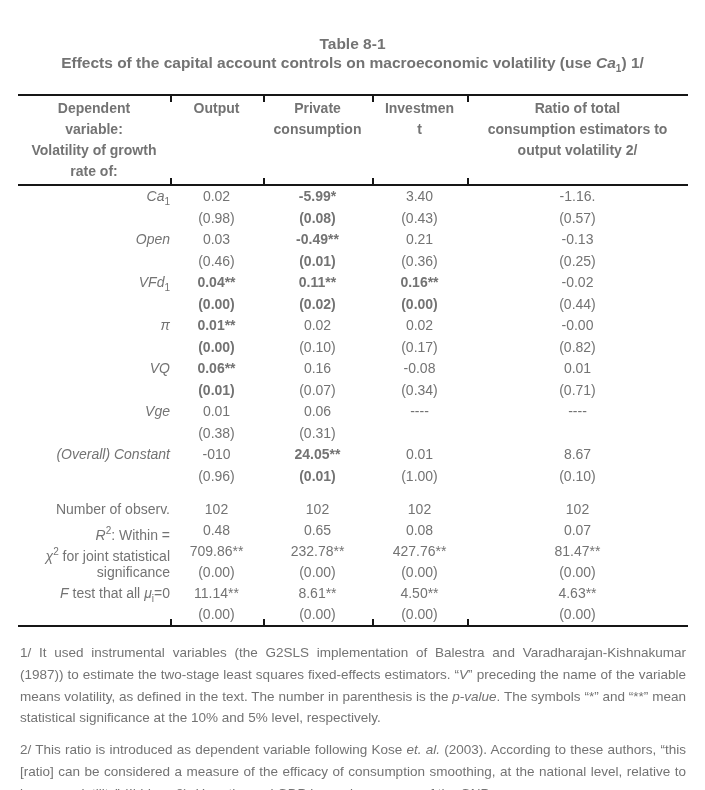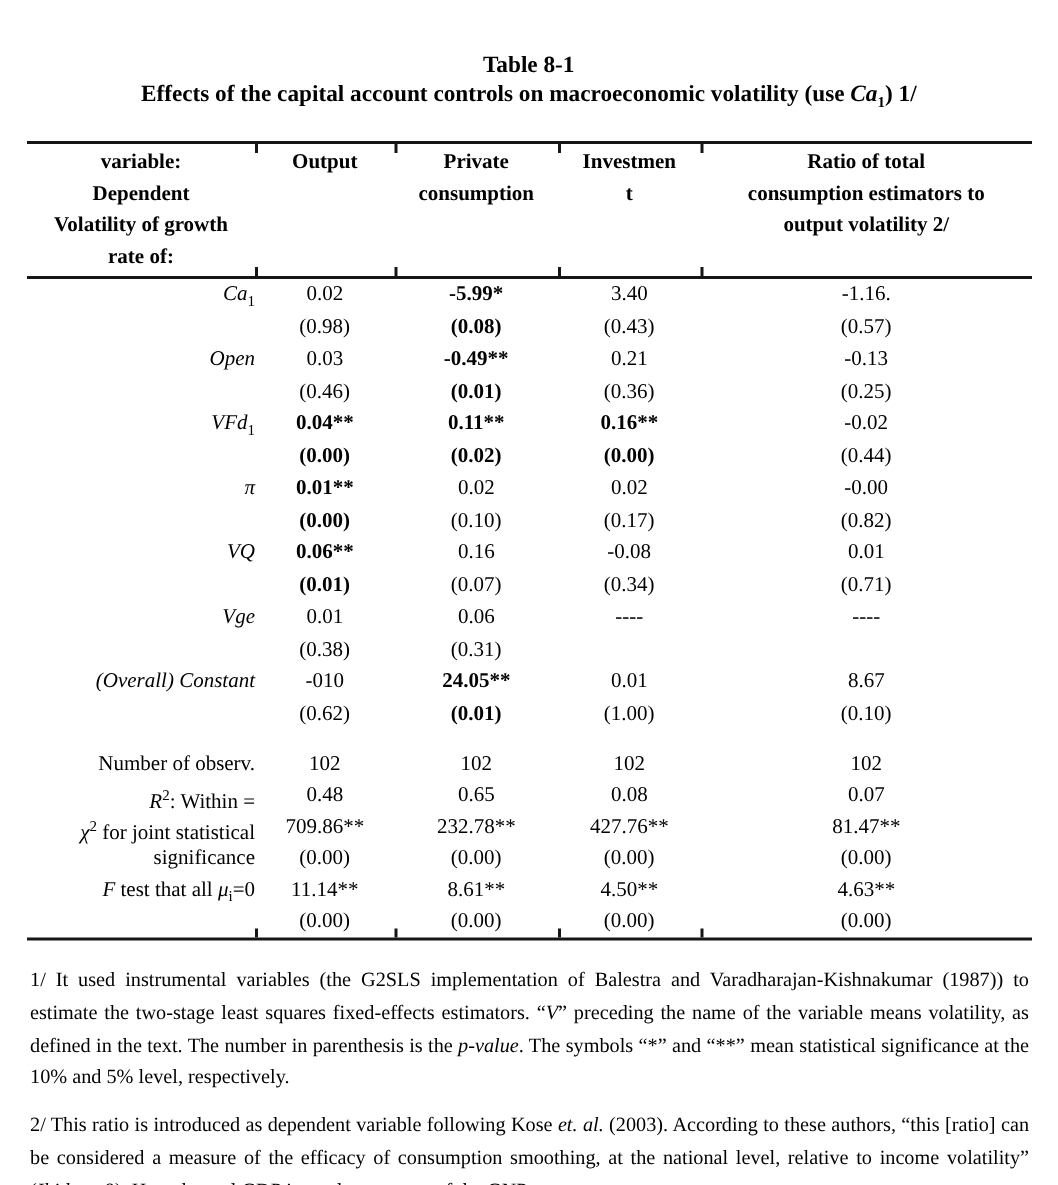--- a/index.html
+++ b/index.html
@@ -1,18 +1,18 @@
 <!DOCTYPE html>
 <html><head>
 <meta charset="utf-8">
 <style>
   html,body{margin:0;padding:0;background:#fff;}
   .page{
-    width:705px;height:790px;background:#ffffff;color:#000000;
-    font-family:Liberation Serif, serif;
+    width:705px;height:790px;background:#ffffff;color:#737373;
+    font-family:Liberation Sans, sans-serif;
     position:relative;overflow:hidden;
   }
   .title{
     padding-top:34px;text-align:center;font-weight:bold;font-size:15.5px;line-height:19px;
   }
   .subtitle{
     margin-top:0;text-align:center;font-weight:bold;font-size:15.5px;line-height:19px;
   }
   .tbl{width:670px;margin:16px 17px 0 18px;font-size:14px;}
   .rule{position:relative;height:2px;background:#161616;}
@@ -49,22 +49,22 @@
 
     <div class="rule">
       <div class="tick down t1"></div>
       <div class="tick down t2"></div>
       <div class="tick down t3"></div>
       <div class="tick down t4"></div>
     </div>
 
     <div class="grid hdr">
       <div class="cell">
+        <div>Dependent</div>
         <div>variable:</div>
-        <div>Dependent</div>
         <div>Volatility of growth</div>
         <div>rate of:</div>
       </div>
       <div class="cell">
         <div>Output</div>
       </div>
       <div class="cell">
         <div>Private</div>
         <div>consumption</div>
       </div>
@@ -178,21 +178,21 @@
 
     <div class="grid vrow">
       <div class="cell label"><i>(Overall) Constant</i><sub></sub></div>
       <div class="cell">-010</div>
       <div class="cell b">24.05**</div>
       <div class="cell">0.01</div>
       <div class="cell">8.67</div>
     </div>
     <div class="grid vrow">
       <div class="cell label"></div>
-      <div class="cell">(0.62)</div>
+      <div class="cell">(0.96)</div>
       <div class="cell b">(0.01)</div>
       <div class="cell">(1.00)</div>
       <div class="cell">(0.10)</div>
     </div>
 
     <div class="spacer"></div>
 
     <div class="grid srow">
       <div class="cell label">Number of observ.</div>
       <div class="cell">102</div>

